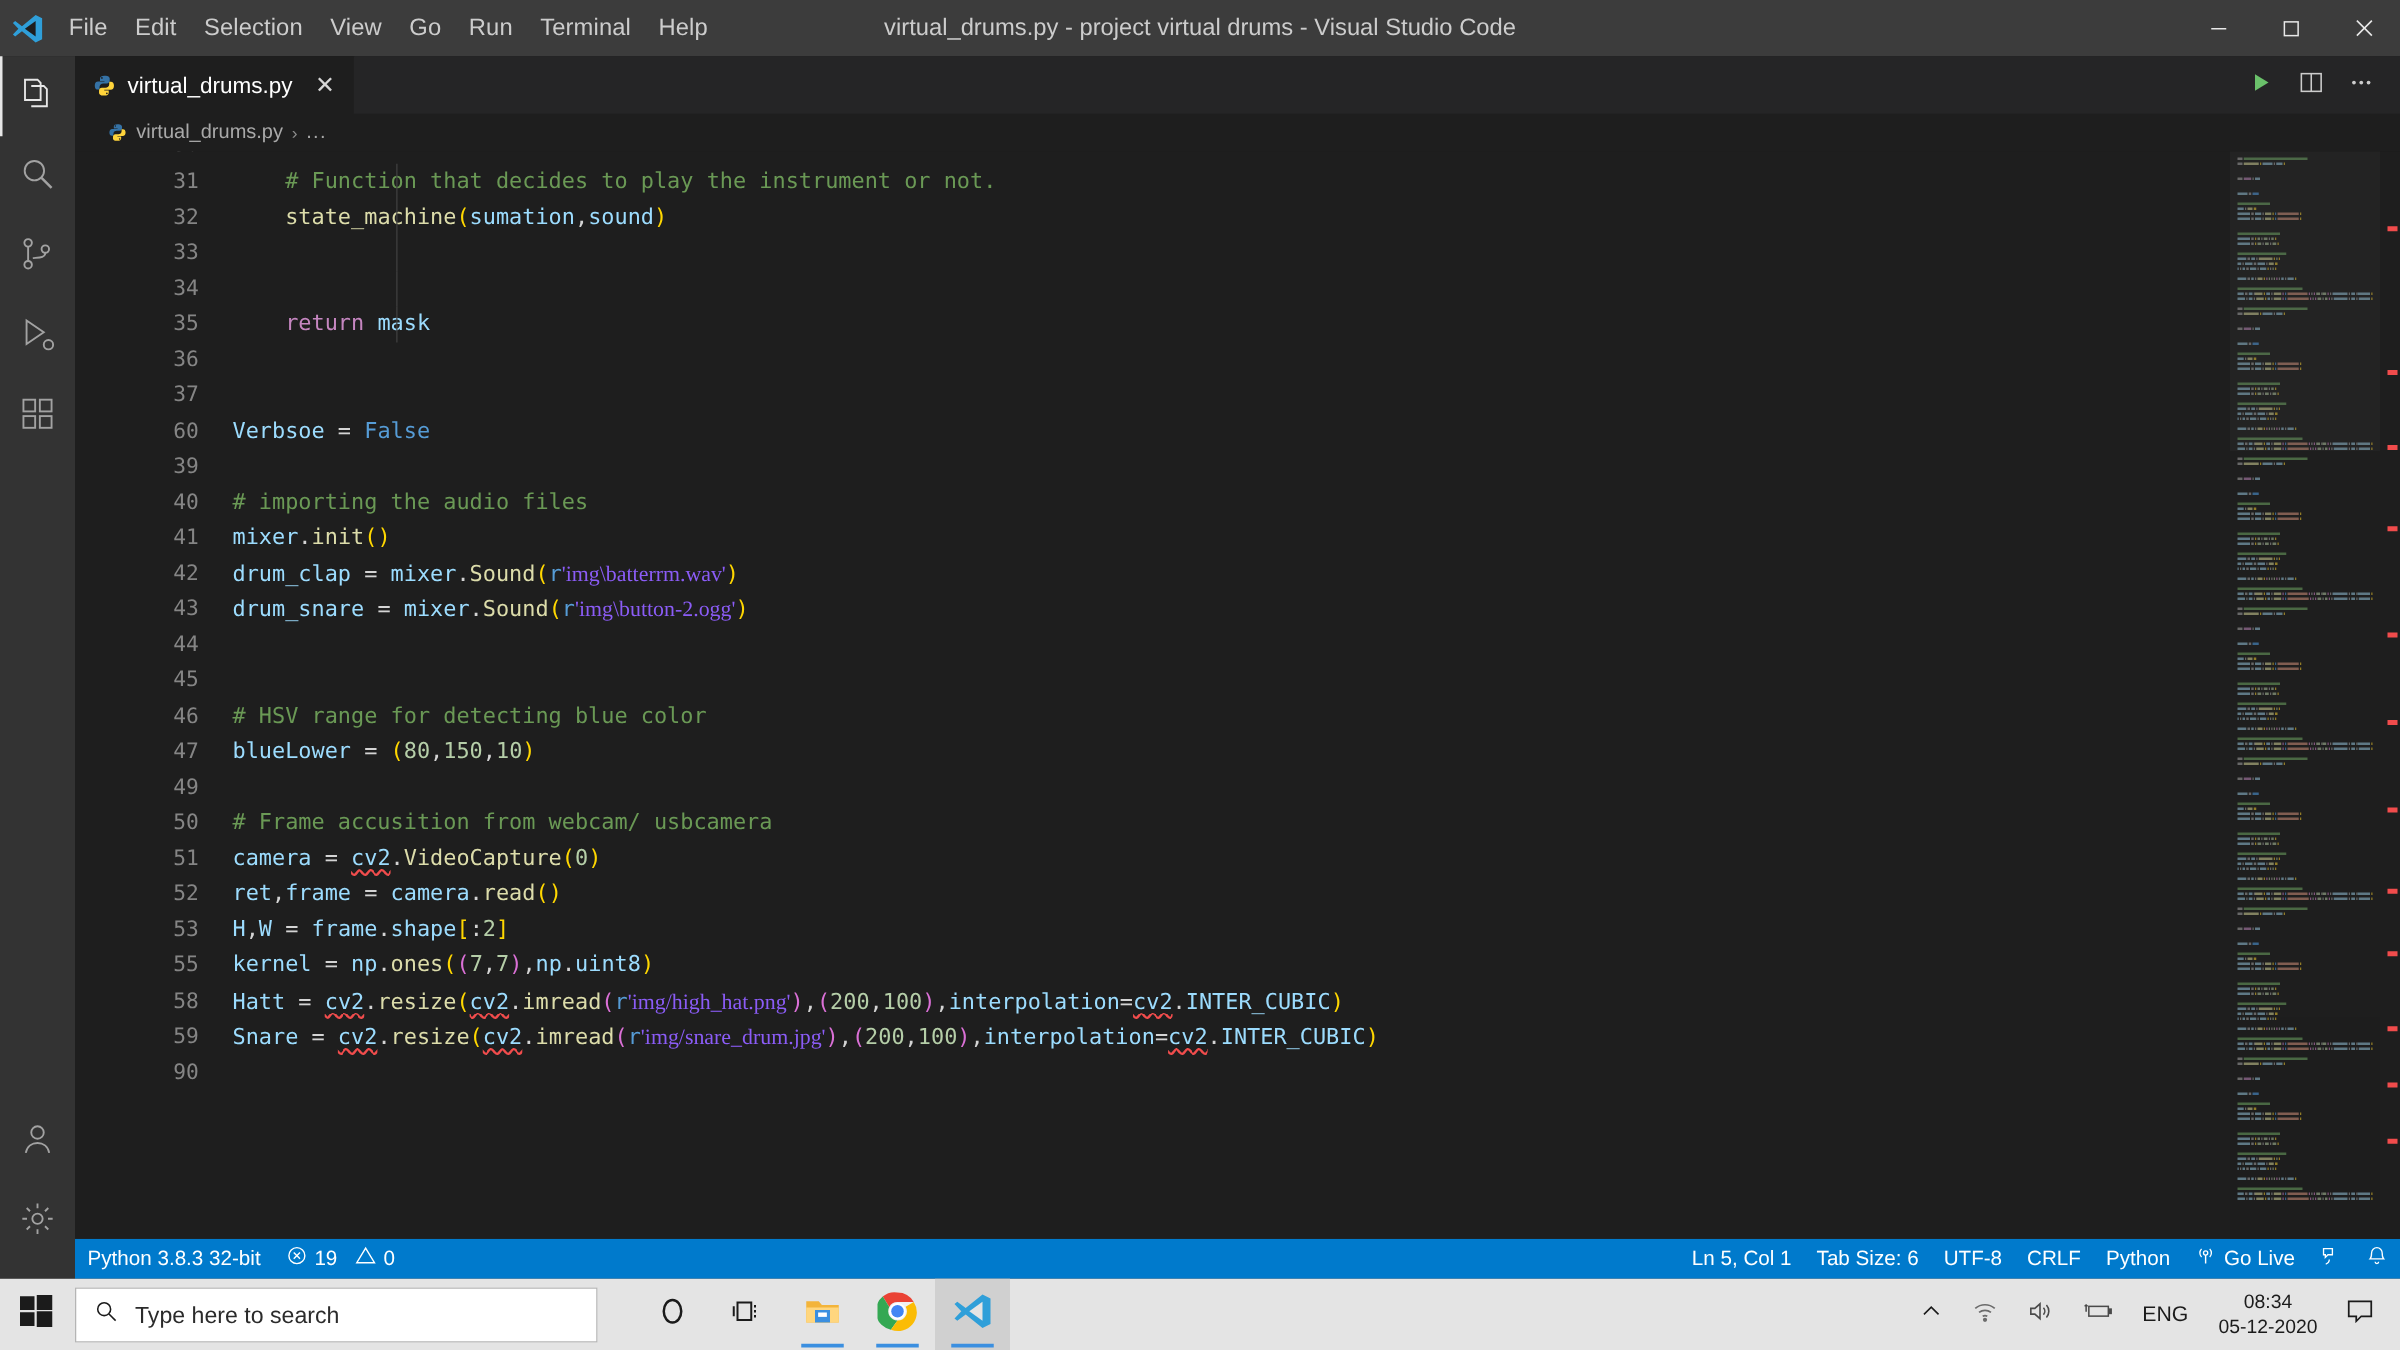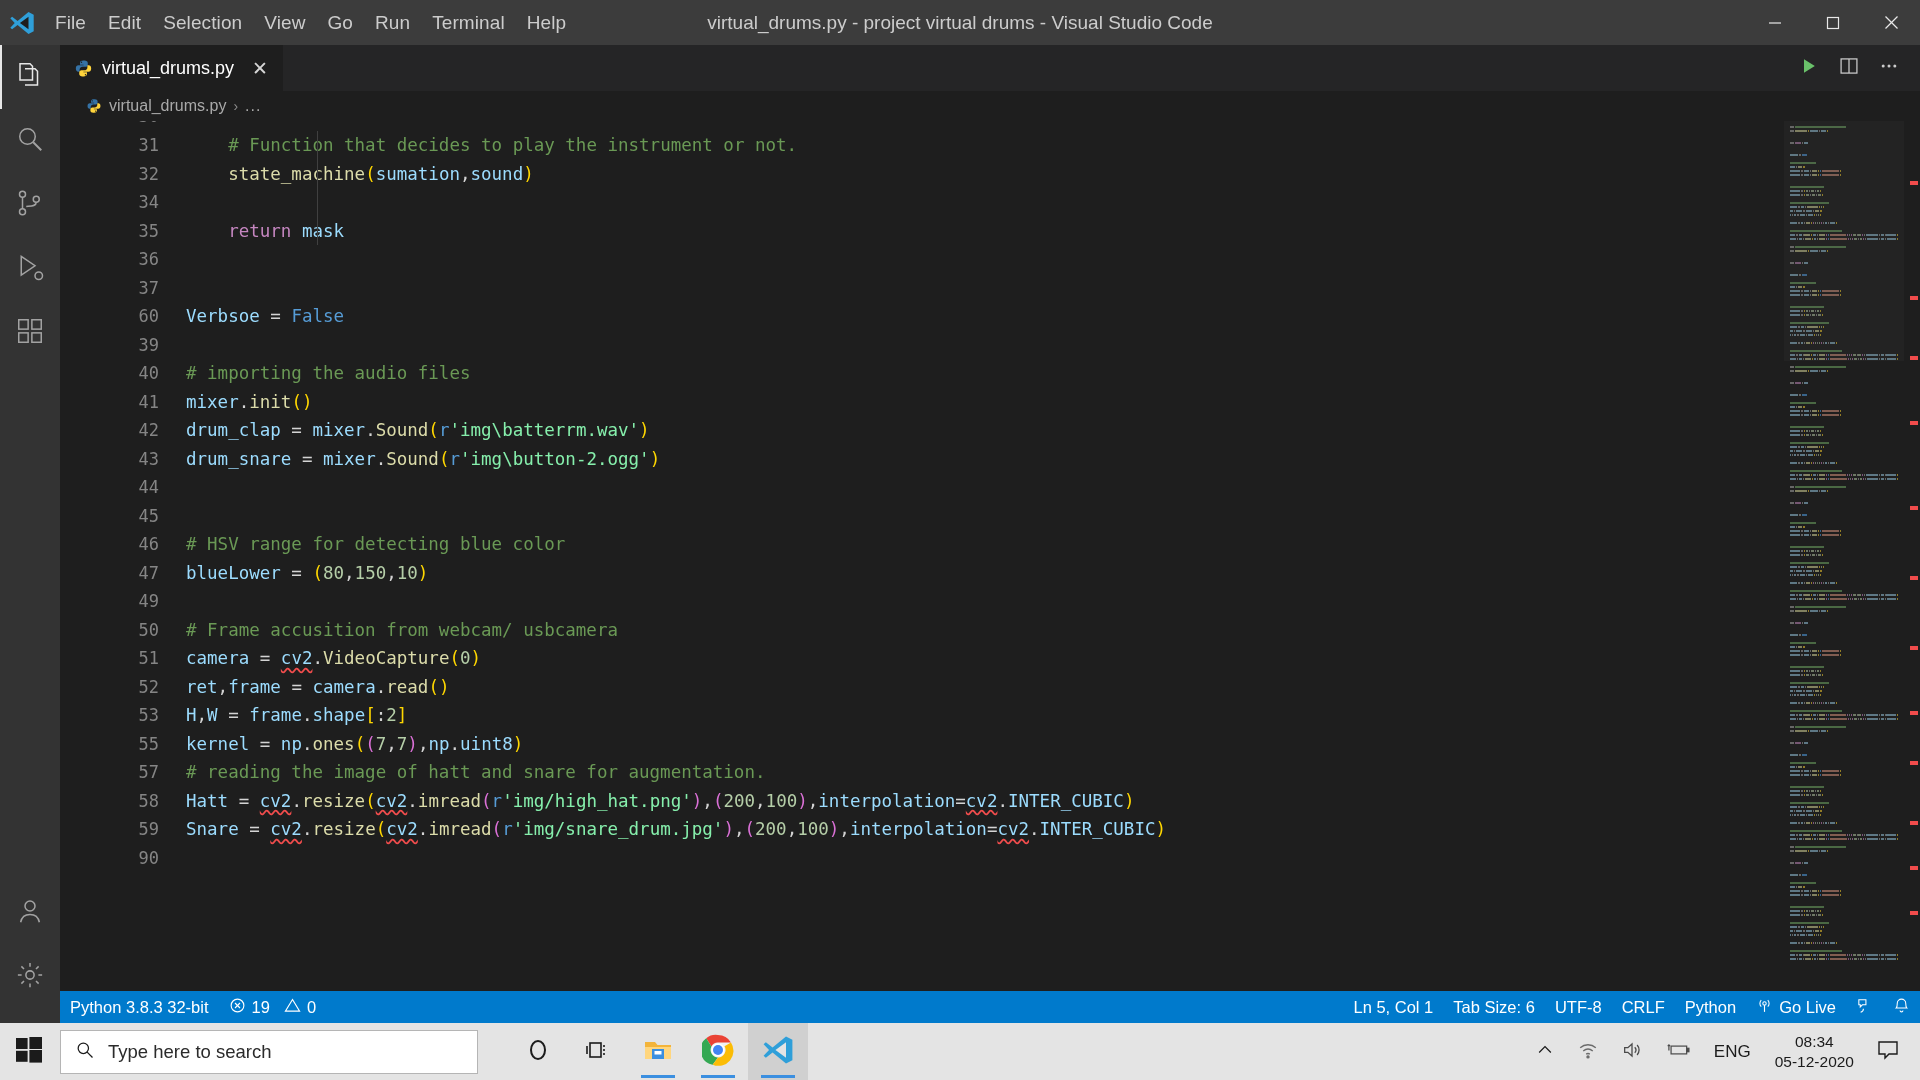--- a/index.html
+++ b/index.html
@@ -93,21 +93,21 @@
   }
   .linetext { color: #d4d4d4; position: relative; }
   .indentguide { position: absolute; left: 131px; top: 0; width: 1px; height: 28.5px; background: #404040; }
 
   
   .t-comment { color: #6a9955; }
   .t-keyword { color: #c586c0; }
   .t-func    { color: #dcdcaa; }
   .t-var     { color: #9cdcfe; }
   .t-num     { color: #b5cea8; }
-  .t-str     { color: #86efac; }
+  .t-str     { color: #8b5cf6; font-family: Liberation Serif, serif; }
   .t-strpfx  { color: #569cd6; }
   .t-const   { color: #569cd6; }
   .t-par1    { color: #ffd700; }
   .t-par2    { color: #da70d6; }
   .t-plain   { color: #d4d4d4; }
   .squiggle {
     text-decoration: underline wavy #f14c4c;
     text-decoration-skip-ink: none;
     text-underline-offset: 3px;
   }
@@ -322,41 +322,41 @@
         <span>virtual_drums.py</span>
         <span class="bc-sep">›</span>
         <span class="bc-dots">...</span>
       </div>
 
       <div class="codearea">
         <div class="code-scroll" id="code-scroll">
             <div class="line" style="height: 10px; overflow: hidden;"><div class="lineno" style="margin-top: -19px;">30</div></div>
             <div class="line"><div class="lineno">31</div><div class="linetext"><span class="indentguide"></span><span class="t-plain">    </span><span class="t-comment"># Function that decides to play the instrument or not.</span></div></div>
             <div class="line"><div class="lineno">32</div><div class="linetext"><span class="indentguide"></span><span class="t-plain">    </span><span class="t-func">state_machine</span><span class="t-par1">(</span><span class="t-var">sumation</span><span class="t-plain">,</span><span class="t-var">sound</span><span class="t-par1">)</span></div></div>
+            <div class="line"><div class="lineno">33</div><div class="linetext"><span class="indentguide"></span></div></div>
             <div class="line"><div class="lineno">34</div><div class="linetext"><span class="indentguide"></span></div></div>
             <div class="line"><div class="lineno">35</div><div class="linetext"><span class="indentguide"></span><span class="t-plain">    </span><span class="t-keyword">return</span><span class="t-plain"> </span><span class="t-var">mask</span></div></div>
             <div class="line"><div class="lineno">36</div><div class="linetext"></div></div>
             <div class="line"><div class="lineno">37</div><div class="linetext"></div></div>
             <div class="line"><div class="lineno">60</div><div class="linetext"><span class="t-var">Verbsoe </span><span class="t-plain">= </span><span class="t-const">False</span></div></div>
             <div class="line"><div class="lineno">39</div><div class="linetext"></div></div>
             <div class="line"><div class="lineno">40</div><div class="linetext"><span class="t-comment"># importing the audio files</span></div></div>
             <div class="line"><div class="lineno">41</div><div class="linetext"><span class="t-var">mixer</span><span class="t-plain">.</span><span class="t-func">init</span><span class="t-par1">()</span></div></div>
             <div class="line"><div class="lineno">42</div><div class="linetext"><span class="t-var">drum_clap </span><span class="t-plain">= </span><span class="t-var">mixer</span><span class="t-plain">.</span><span class="t-func">Sound</span><span class="t-par1">(</span><span class="t-strpfx">r</span><span class="t-str">'img\batterrm.wav'</span><span class="t-par1">)</span></div></div>
             <div class="line"><div class="lineno">43</div><div class="linetext"><span class="t-var">drum_snare </span><span class="t-plain">= </span><span class="t-var">mixer</span><span class="t-plain">.</span><span class="t-func">Sound</span><span class="t-par1">(</span><span class="t-strpfx">r</span><span class="t-str">'img\button-2.ogg'</span><span class="t-par1">)</span></div></div>
             <div class="line"><div class="lineno">44</div><div class="linetext"></div></div>
             <div class="line"><div class="lineno">45</div><div class="linetext"></div></div>
             <div class="line"><div class="lineno">46</div><div class="linetext"><span class="t-comment"># HSV range for detecting blue color</span></div></div>
             <div class="line"><div class="lineno">47</div><div class="linetext"><span class="t-var">blueLower </span><span class="t-plain">= </span><span class="t-par1">(</span><span class="t-num">80</span><span class="t-plain">,</span><span class="t-num">150</span><span class="t-plain">,</span><span class="t-num">10</span><span class="t-par1">)</span></div></div>
             <div class="line"><div class="lineno">49</div><div class="linetext"></div></div>
             <div class="line"><div class="lineno">50</div><div class="linetext"><span class="t-comment"># Frame accusition from webcam/ usbcamera</span></div></div>
             <div class="line"><div class="lineno">51</div><div class="linetext"><span class="t-var">camera </span><span class="t-plain">= </span><span class="t-var squiggle">cv2</span><span class="t-plain">.</span><span class="t-func">VideoCapture</span><span class="t-par1">(</span><span class="t-num">0</span><span class="t-par1">)</span></div></div>
             <div class="line"><div class="lineno">52</div><div class="linetext"><span class="t-var">ret</span><span class="t-plain">,</span><span class="t-var">frame </span><span class="t-plain">= </span><span class="t-var">camera</span><span class="t-plain">.</span><span class="t-func">read</span><span class="t-par1">()</span></div></div>
             <div class="line"><div class="lineno">53</div><div class="linetext"><span class="t-var">H</span><span class="t-plain">,</span><span class="t-var">W </span><span class="t-plain">= </span><span class="t-var">frame</span><span class="t-plain">.</span><span class="t-var">shape</span><span class="t-par1">[</span><span class="t-plain">:</span><span class="t-num">2</span><span class="t-par1">]</span></div></div>
             <div class="line"><div class="lineno">55</div><div class="linetext"><span class="t-var">kernel </span><span class="t-plain">= </span><span class="t-var">np</span><span class="t-plain">.</span><span class="t-func">ones</span><span class="t-par1">(</span><span class="t-par2">(</span><span class="t-num">7</span><span class="t-plain">,</span><span class="t-num">7</span><span class="t-par2">)</span><span class="t-plain">,</span><span class="t-var">np</span><span class="t-plain">.</span><span class="t-var">uint8</span><span class="t-par1">)</span></div></div>
-            <div class="line"><div class="lineno">57</div><div class="linetext"><span class="t-comment"># reading the image of hatt and snare for augmentation.</span></div></div>
             <div class="line"><div class="lineno">58</div><div class="linetext"><span class="t-var">Hatt </span><span class="t-plain">= </span><span class="t-var squiggle">cv2</span><span class="t-plain">.</span><span class="t-func">resize</span><span class="t-par1">(</span><span class="t-var squiggle">cv2</span><span class="t-plain">.</span><span class="t-func">imread</span><span class="t-par2">(</span><span class="t-strpfx">r</span><span class="t-str">'img/high_hat.png'</span><span class="t-par2">)</span><span class="t-plain">,</span><span class="t-par2">(</span><span class="t-num">200</span><span class="t-plain">,</span><span class="t-num">100</span><span class="t-par2">)</span><span class="t-plain">,</span><span class="t-var">interpolation</span><span class="t-plain">=</span><span class="t-var squiggle">cv2</span><span class="t-plain">.</span><span class="t-var">INTER_CUBIC</span><span class="t-par1">)</span></div></div>
             <div class="line"><div class="lineno">59</div><div class="linetext"><span class="t-var">Snare </span><span class="t-plain">= </span><span class="t-var squiggle">cv2</span><span class="t-plain">.</span><span class="t-func">resize</span><span class="t-par1">(</span><span class="t-var squiggle">cv2</span><span class="t-plain">.</span><span class="t-func">imread</span><span class="t-par2">(</span><span class="t-strpfx">r</span><span class="t-str">'img/snare_drum.jpg'</span><span class="t-par2">)</span><span class="t-plain">,</span><span class="t-par2">(</span><span class="t-num">200</span><span class="t-plain">,</span><span class="t-num">100</span><span class="t-par2">)</span><span class="t-plain">,</span><span class="t-var">interpolation</span><span class="t-plain">=</span><span class="t-var squiggle">cv2</span><span class="t-plain">.</span><span class="t-var">INTER_CUBIC</span><span class="t-par1">)</span></div></div>
             <div class="line"><div class="lineno">90</div><div class="linetext"></div></div>
           </div>
         <div class="minimap" id="minimap">
             <div style="position: absolute; inset: 0px; padding: 4px 6px 0px;">
               <div class="mm-line" style="display: flex; gap: 1px;">
                 <span style="height: 2px; margin-top: 1px; width: 4px; background: rgb(110, 110, 110);"></span>
                 <span style="height: 2px; margin-top: 1px; width: 51px; background: rgb(78, 111, 71);"></span>
               </div>

